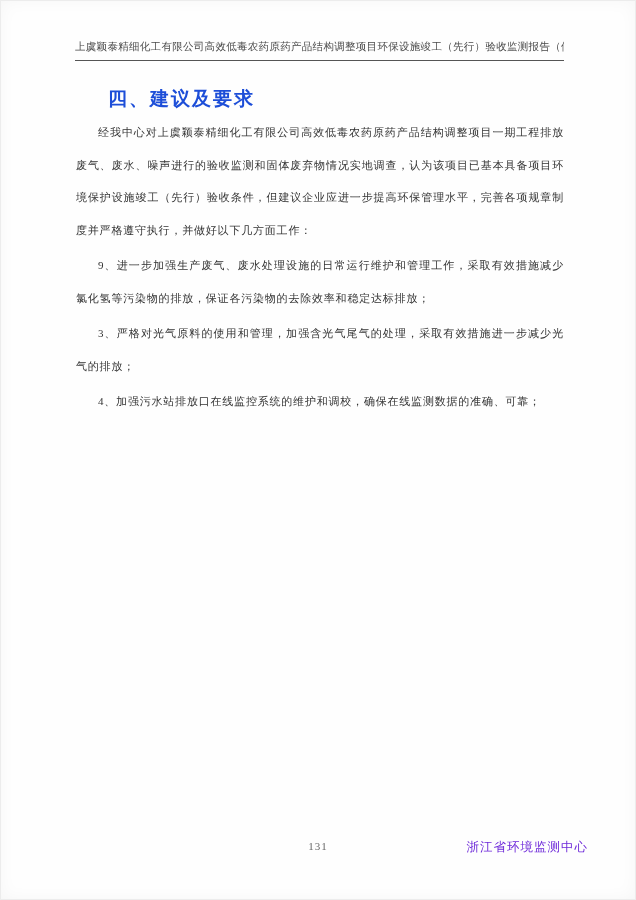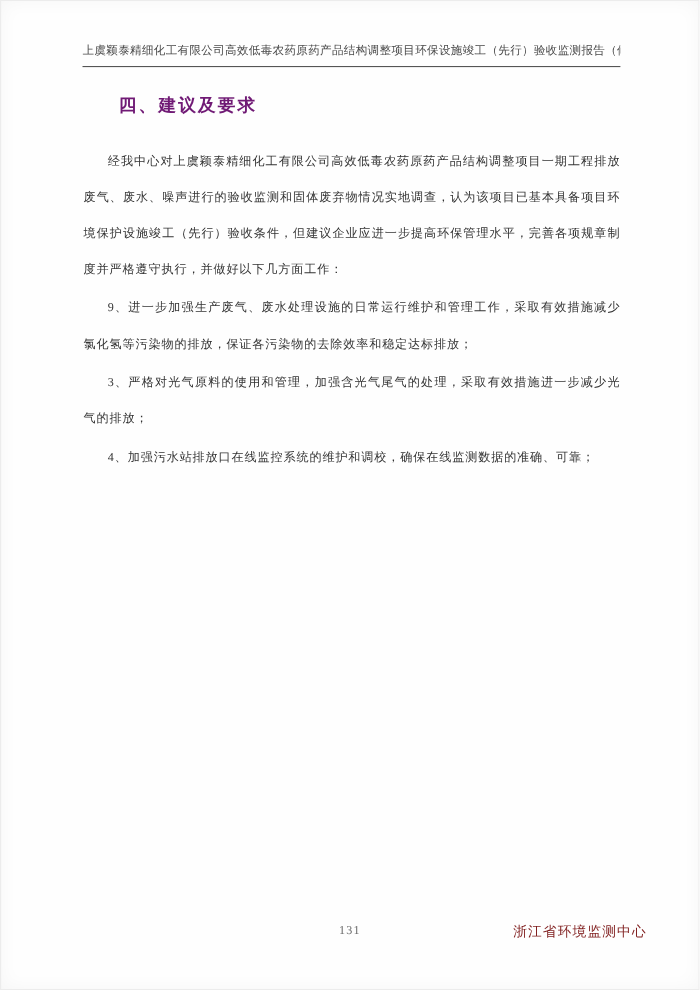--- a/index.html
+++ b/index.html
@@ -38,26 +38,26 @@
     overflow: hidden;
   }
   .content {
     position: absolute;
     top: 78px;
     left: 76px;
     right: 72px;
     text-align: justify;
   }
   .section-title {
-    margin: 8px 0 24px 0;
+    margin: 8px 0 4px 0;
     padding-left: 32px;
-    font-size: 16px;
+    font-size: 19px;
     font-weight: bold;
     letter-spacing: 2px;
-    color: #701a75;
+    color: #1d4ed8;
   }
   .para {
     margin: 0 0 3px 0;
     font-size: 11px;
     line-height: 32.5px;
     text-indent: 2em;
     letter-spacing: 0.8px;
     color: #333333;
     word-break: break-all;
   }
@@ -70,21 +70,21 @@
     font-size: 11px;
     color: #6a6a6a;
     letter-spacing: 1px;
   }
   .footer-org {
     position: absolute;
     bottom: 44px;
     right: 48px;
     font-size: 12.5px;
     letter-spacing: 1px;
-    color: #7f1d1d;
+    color: #6d28d9;
   }
 </style>
 </head>
 <body>
 
 <div class="page">
 
   <div class="running-header scan">
     <span>上虞颖泰精细化工有限公司高效低毒农药原药产品结构调整项目环保设施竣工（先行）验收监测报告（修订版）</span>
   </div>

